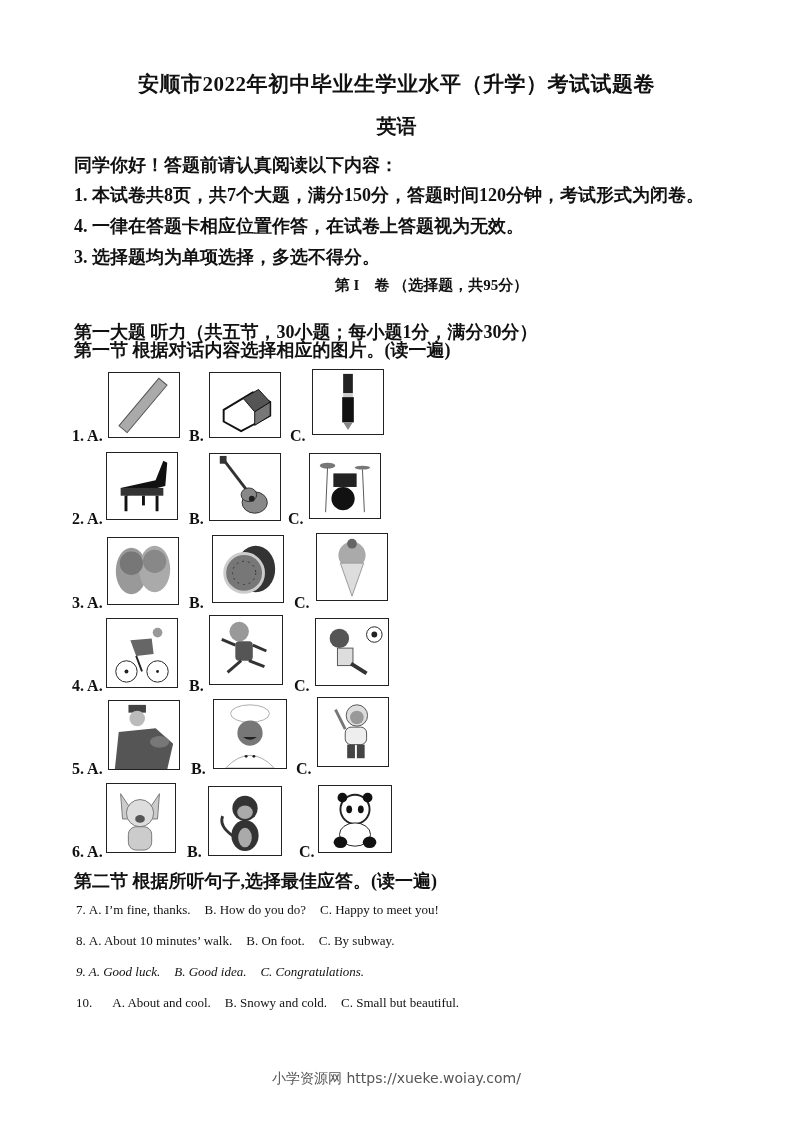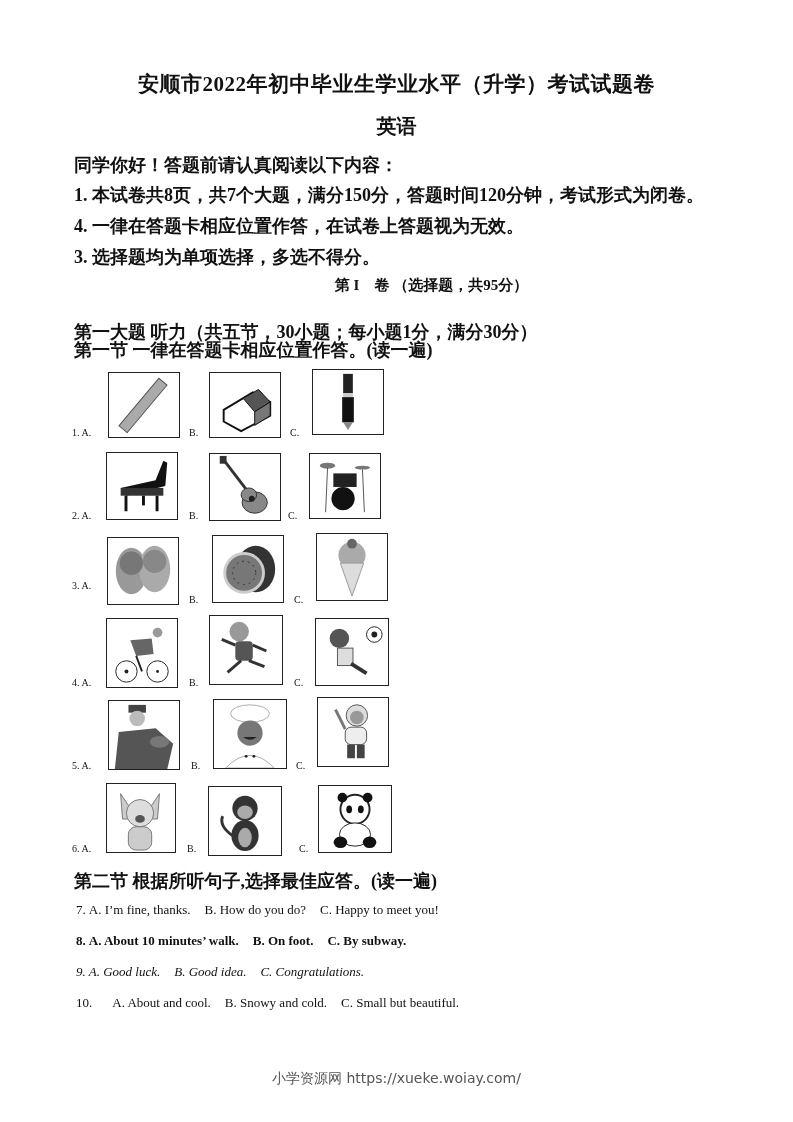--- a/index.html
+++ b/index.html
@@ -3,41 +3,41 @@
 <meta charset="utf-8">
 <style>
   html, body { margin:0; padding:0; background:#fff; }
   body { width:793px; height:1122px; position:relative; overflow:hidden;
          font-family:"Liberation Serif","DejaVu Serif",serif; color:#111; }
   .abs { position:absolute; }
   .title { left:0; width:793px; top:70px; text-align:center; font-size:21px; font-weight:bold; letter-spacing:0.5px; }
   .subject { left:0; width:793px; top:113px; text-align:center; font-size:20px; font-weight:bold; }
   .line { font-size:18px; font-weight:bold; left:74px; white-space:nowrap; }
   .center-line { font-size:15px; font-weight:bold; left:0; width:793px; text-align:center; white-space:nowrap; padding-left:70px; box-sizing:border-box; }
-  .label { font-size:10px; white-space:nowrap; }
+  .label { font-size:16px; white-space:nowrap;font-weight:bold; }
   .imgbox { border:1.5px solid #222; background:#fff; box-sizing:border-box; display:flex; align-items:center; justify-content:center; overflow:hidden; }
   .imgbox svg { width:100%; height:100%; }
   .q { left:76px; font-size:13px; white-space:nowrap; }
   .q span { margin-right:14px; }
   .footer { left:0; width:793px; top:1070px; text-align:center; font-family:"DejaVu Sans",sans-serif; font-size:14px; color:#555; }
 </style>
 </head>
 <body>
 
 <div class="abs title">安顺市2022年初中毕业生学业水平（升学）考试试题卷</div>
 <div class="abs subject">英语</div>
 
 <div class="abs line" style="top:153px;">同学你好！答题前请认真阅读以下内容：</div>
 <div class="abs line" style="top:183px;">1. 本试卷共8页，共7个大题，满分150分，答题时间120分钟，考试形式为闭卷。</div>
 <div class="abs line" style="top:214px;">4. 一律在答题卡相应位置作答，在试卷上答题视为无效。</div>
 <div class="abs line" style="top:245px;">3. 选择题均为单项选择，多选不得分。</div>
 
 <div class="abs center-line" style="top:276px;">第 I　卷 （选择题，共95分）</div>
 <div class="abs line" style="top:308px;margin-top:12px;">第一大题 听力（共五节，30小题；每小题1分，满分30分）</div>
-<div class="abs line" style="top:338px;">第一节 一律在答题卡相应位置作答。(读一遍)</div>
+<div class="abs line" style="top:338px;">第一节 根据对话内容选择相应的图片。(读一遍)</div>
 
 <div class="abs label" style="left:72px;top:427px;">1. A.</div>
 <div class="abs imgbox" style="left:108px;top:372px;width:72px;height:66px;">
   <svg viewBox="0 0 72 66">
       <rect x="30" y="2" width="11" height="64" fill="#aaa" stroke="#555" transform="rotate(40 36 33)"></rect>
     </svg>
 </div>
 <div class="abs label" style="left:189px;top:427px;">B.</div>
 <div class="abs imgbox" style="left:209px;top:372px;width:72px;height:66px;">
   <svg viewBox="0 0 72 66">
@@ -81,21 +81,21 @@
   <svg viewBox="0 0 72 66">
       <ellipse cx="18" cy="12" rx="8" ry="3" fill="#777"></ellipse>
       <ellipse cx="54" cy="14" rx="8" ry="2" fill="#777"></ellipse>
       <rect x="24" y="20" width="24" height="14" fill="#222"></rect>
       <circle cx="34" cy="46" r="12" fill="#111"></circle>
       <line x1="18" y1="14" x2="16" y2="60" stroke="#555"></line>
       <line x1="54" y1="16" x2="56" y2="60" stroke="#555"></line>
     </svg>
 </div>
 
-<div class="abs label" style="left:72px;top:580px;">3. A.</div>
+<div class="abs label" style="left:72px;top:594px;">3. A.</div>
 <div class="abs imgbox" style="left:107px;top:537px;width:72px;height:68px;">
   <svg viewBox="0 0 72 68">
       <ellipse cx="24" cy="34" rx="16" ry="24" fill="#999"></ellipse>
       <ellipse cx="48" cy="32" rx="16" ry="24" fill="#aaa"></ellipse>
       <ellipse cx="24" cy="26" rx="12" ry="12" fill="#777"></ellipse>
       <ellipse cx="48" cy="24" rx="12" ry="12" fill="#888"></ellipse>
     </svg>
 </div>
 <div class="abs label" style="left:189px;top:594px;">B.</div>
 <div class="abs imgbox" style="left:212px;top:535px;width:72px;height:68px;">
@@ -211,21 +211,21 @@
       <ellipse cx="22" cy="58" rx="7" ry="6" fill="#111"></ellipse>
       <ellipse cx="52" cy="58" rx="7" ry="6" fill="#111"></ellipse>
     </svg>
 </div>
 
 <div class="abs line" style="top:869px;">第二节 根据所听句子,选择最佳应答。(读一遍)</div>
 
 <div class="abs q" style="top:902px;">
   <span style="margin-right:3px">7.</span><span>A. I’m fine, thanks.</span><span>B. How do you do?</span><span>C. Happy to meet you!</span>
 </div>
-<div class="abs q" style="top:933px;font-weight:bold;">
+<div class="abs q" style="top:933px;">
   <span style="margin-right:3px">8.</span><span>A. About 10 minutes’ walk.</span><span>B. On foot.</span><span>C. By subway.</span>
 </div>
 <div class="abs q" style="top:964px;font-style:italic;">
   <span style="margin-right:3px">9.</span><span>A. Good luck.</span><span>B. Good idea.</span><span>C. Congratulations.</span>
 </div>
 <div class="abs q" style="top:995px;">
   <span style="margin-right:20px">10.</span><span>A. About and cool.</span><span>B. Snowy and cold.</span><span>C. Small but beautiful.</span>
 </div>
 
 <div class="abs footer">小学资源网 https://xueke.woiay.com/</div>

